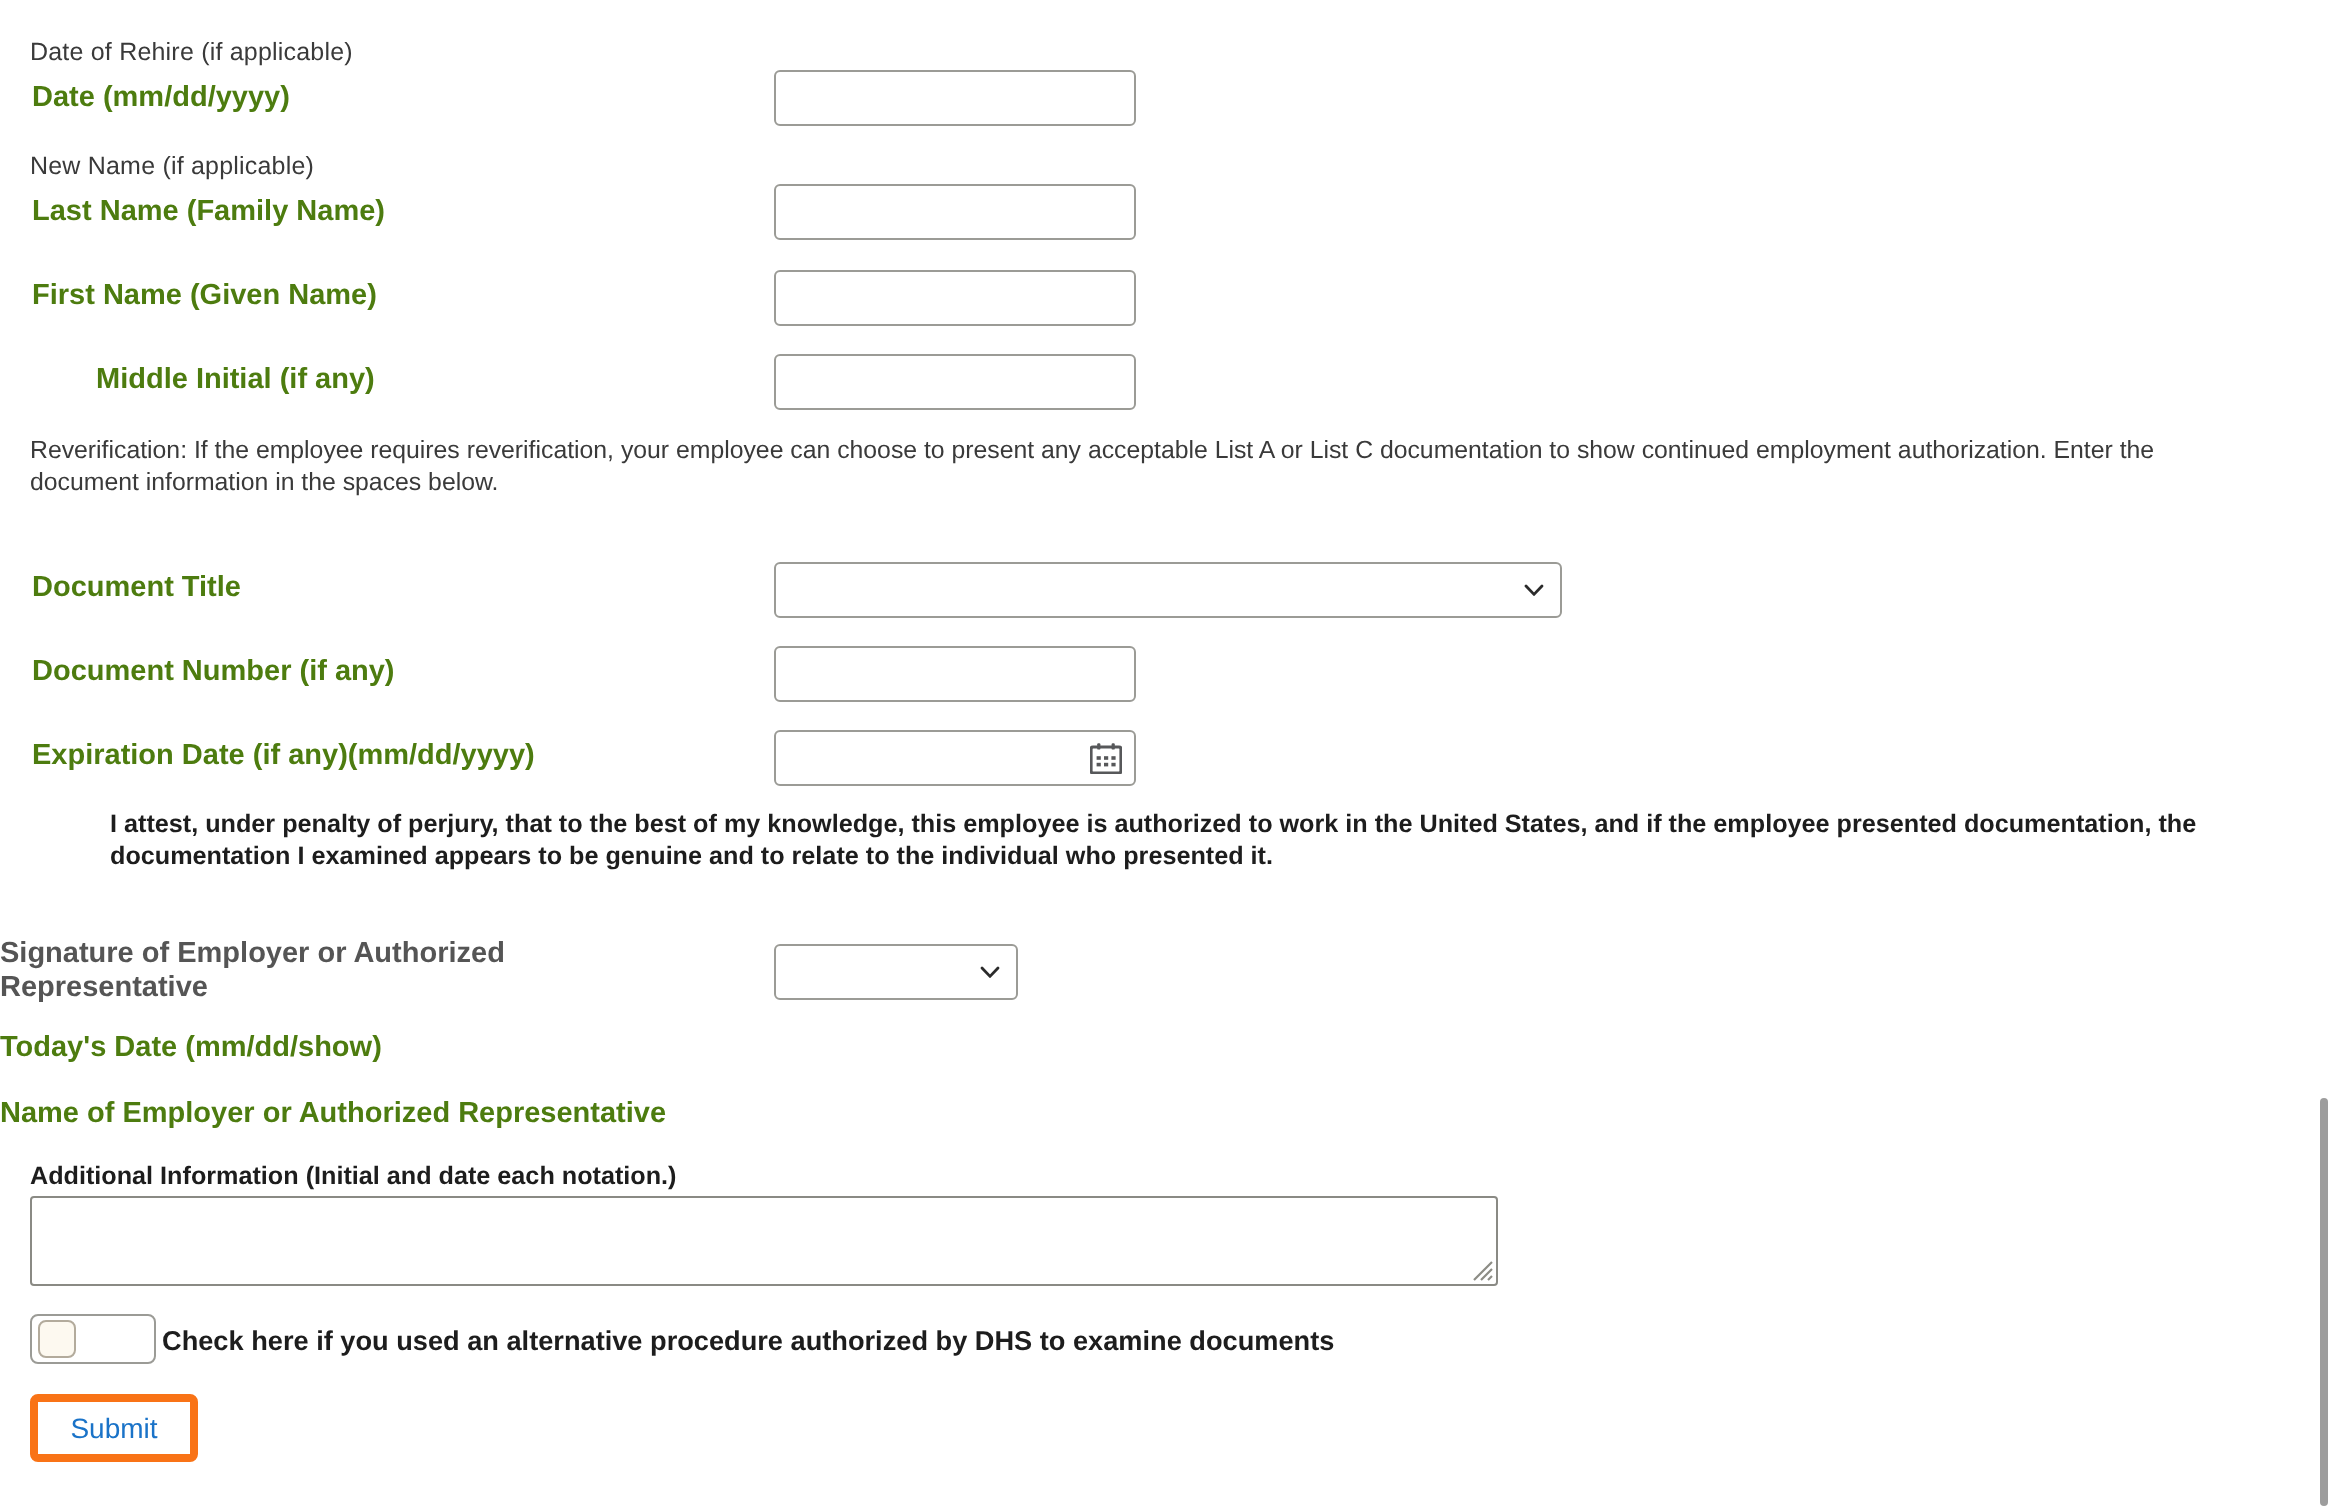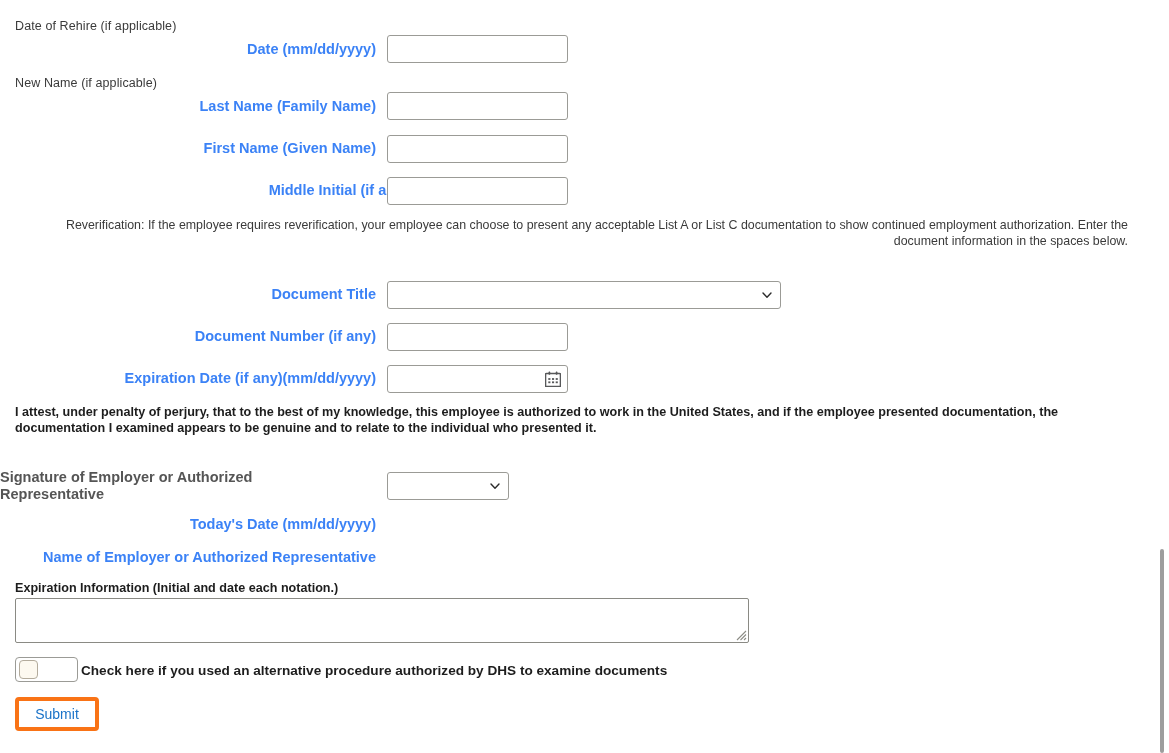--- a/index.html
+++ b/index.html
@@ -59,24 +59,24 @@
   .frow {
     position: absolute;
     left: 0;
     height: 28px;
   }
   .flabel {
     position: absolute;
     right: 0;
     top: 0;
     width: 360px;
-    text-align: right;
+    text-align: left;
     font-size: 14.5px;
     font-weight: bold;
-    color: #3b82f6;
+    color: #4d7c0f;
     line-height: 17px;
   }
   .flabel-wrap {
     position: absolute;
     width: 360px;
     text-align: left;
     font-size: 14.5px;
     font-weight: bold;
     color: #555555;
     line-height: 17px;
@@ -243,21 +243,21 @@
   <div class="frow" style="top:140px; left:0; width:376px;">
     <div class="flabel" style="top:0;">First Name (Given Name)</div>
   </div>
   <input class="tinput" type="text" style="left: 387px; top: 135px; width: 181px;" placeholder="">
 
   <div class="frow" style="top:182px; left:0; width:376px;padding-left:32px;">
     <div class="flabel" style="top:0;">Middle Initial (if any)</div>
   </div>
   <input class="tinput" type="text" style="left: 387px; top: 177px; width: 181px;" placeholder="">
 
-  <div class="para" style="top:218px;text-align:right;">Reverification: If the employee requires reverification, your employee can choose to present any acceptable List A or List C documentation to show continued employment authorization. Enter the document information in the spaces below.</div>
+  <div class="para" style="top:218px;">Reverification: If the employee requires reverification, your employee can choose to present any acceptable List A or List C documentation to show continued employment authorization. Enter the document information in the spaces below.</div>
 
   <div class="frow" style="top:286px; left:0; width:376px;">
     <div class="flabel" style="top:0;">Document Title</div>
   </div>
   <div class="tselect" style="left:387px; top:281px; width:394px;">
     <span class="chev">
       <svg viewBox="0 0 10 7" width="10" height="7" xmlns="http://www.w3.org/2000/svg">
         <path d="M1 1 L5 5.2 L9 1" fill="none" stroke="#2b2b2b" stroke-width="1.4" stroke-linecap="round" stroke-linejoin="round"></path>
       </svg>
     </span>
@@ -280,39 +280,39 @@
         <rect x="3.3" y="7.1" width="2.1" height="1.8" fill="#57585a"></rect>
         <rect x="7" y="7.1" width="2.1" height="1.8" fill="#57585a"></rect>
         <rect x="10.7" y="7.1" width="2.1" height="1.8" fill="#57585a"></rect>
         <rect x="3.3" y="10.4" width="2.1" height="1.8" fill="#57585a"></rect>
         <rect x="7" y="10.4" width="2.1" height="1.8" fill="#57585a"></rect>
         <rect x="10.7" y="10.4" width="2.1" height="1.8" fill="#57585a"></rect>
       </svg>
     </span>
   </div>
 
-  <div class="para-bold" style="top:405px;">I attest, under penalty of perjury, that to the best of my knowledge, this employee is authorized to work in the United States, and if the employee presented documentation, the documentation I examined appears to be genuine and to relate to the individual who presented it.</div>
+  <div class="para-bold" style="top:405px;margin-left:40px;">I attest, under penalty of perjury, that to the best of my knowledge, this employee is authorized to work in the United States, and if the employee presented documentation, the documentation I examined appears to be genuine and to relate to the individual who presented it.</div>
 
   <div class="flabel-wrap" style="left:0; top:469px;">
     <span>Signature of Employer or Authorized</span><br>
     <span>Representative</span>
   </div>
   <div class="tselect" style="left:387px; top:472px; width:122px;">
     <span class="chev">
       <svg viewBox="0 0 10 7" width="10" height="7" xmlns="http://www.w3.org/2000/svg">
         <path d="M1 1 L5 5.2 L9 1" fill="none" stroke="#2b2b2b" stroke-width="1.4" stroke-linecap="round" stroke-linejoin="round"></path>
       </svg>
     </span>
   </div>
 
-  <div class="flabel" style="left:0; top:516px; width:376px;">Today's Date (mm/dd/yyyy)</div>
+  <div class="flabel" style="left:0; top:516px; width:376px;">Today's Date (mm/dd/show)</div>
 
   <div class="flabel" style="left:0; top:549px; width:376px;">Name of Employer or Authorized Representative</div>
 
-  <div class="para-bold" style="top:581px; width:760px;">Expiration Information (Initial and date each notation.)</div>
+  <div class="para-bold" style="top:581px; width:760px;">Additional Information (Initial and date each notation.)</div>
 
   <div class="ta-box" style="left:15px; top:598px; width:734px; height:45px;">
     <span class="ta-grip">
       <svg viewBox="0 0 13 13" width="13" height="13" xmlns="http://www.w3.org/2000/svg">
         <path d="M12 3 L3 12 M12 6.5 L6.5 12 M12 10 L10 12" stroke="#8d8d86" stroke-width="1.1" fill="none"></path>
       </svg>
     </span>
   </div>
 
   <div class="cb-outer" style="left:15px; top:657px;">

